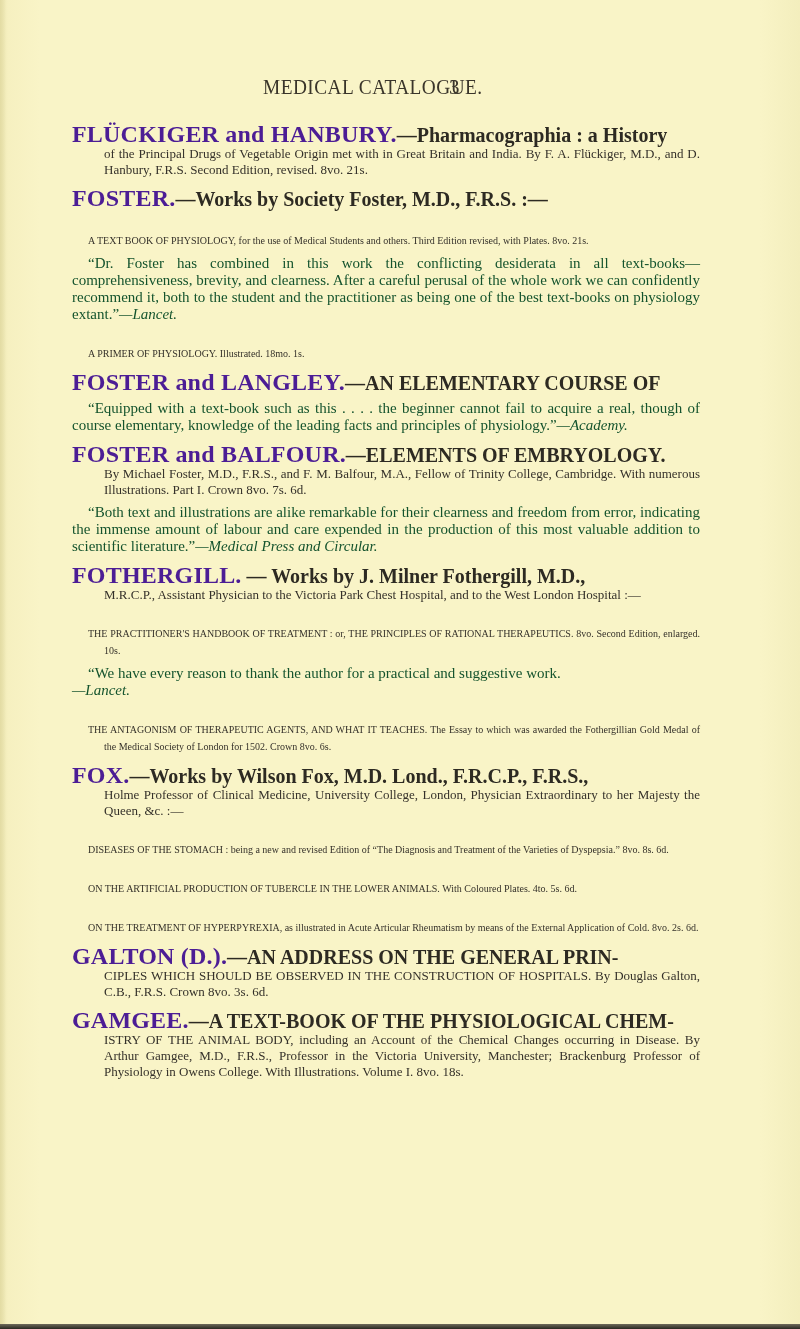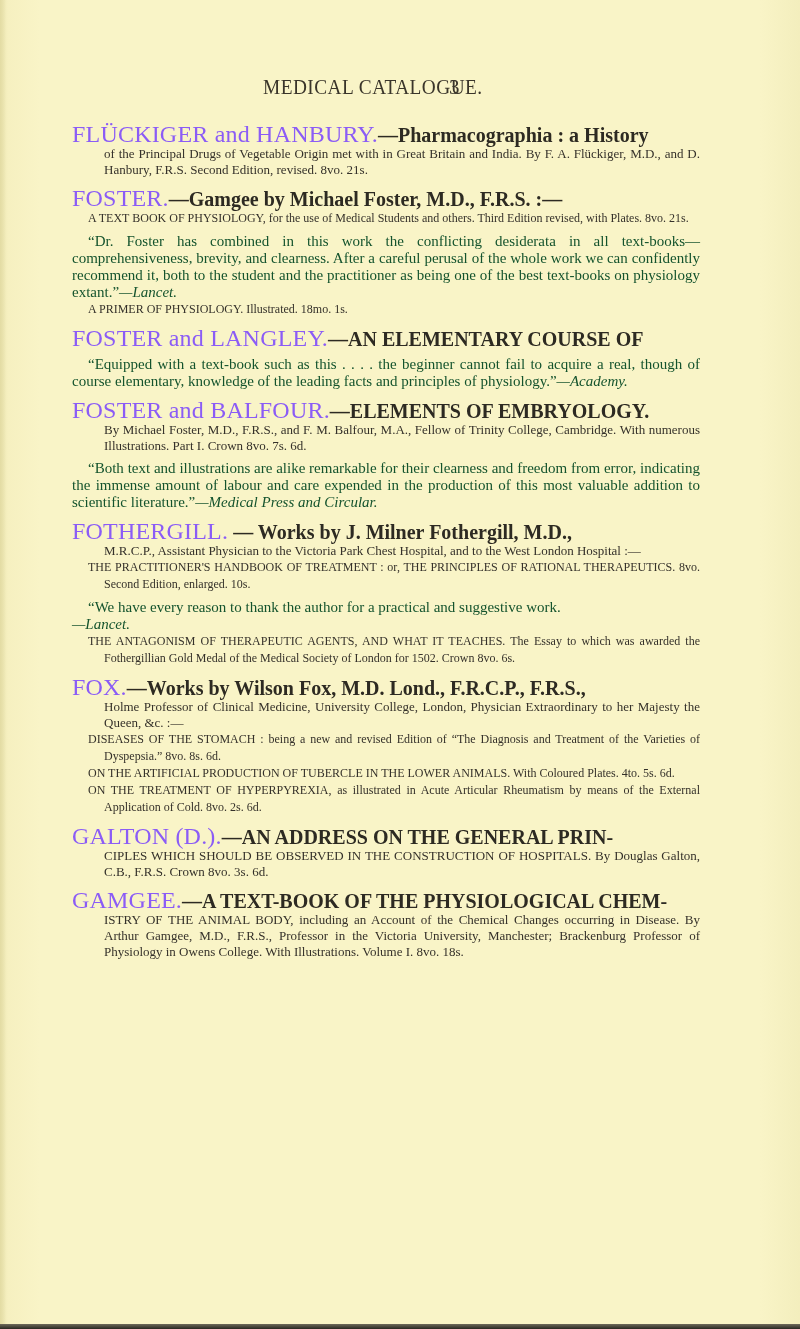--- a/index.html
+++ b/index.html
@@ -26,33 +26,33 @@
   }
   .content {
     position: absolute; left: 72px; top: 125px; width: 628px;
   }
   .entry { margin-bottom: 11px; }
   .entry-head {
     font-size: 15.5px; line-height: 19px; text-align: justify;
     margin: 0;
   }
   .heading {
-    font-size: 24px; font-weight: normal; letter-spacing: 0.2px;
-    color: #8b5cf6;
+    font-size: 24px; font-weight: bold; letter-spacing: 0.2px;
+    color: #4c1d95;
     display: inline;
   }
   .heading-cont { font-size: 20px; font-weight: bold; }
   .indent { padding-left: 32px; }
   .body-text {
     font-size: 13px; line-height: 16px; text-align: justify;
     margin: 0; color: #35312a;
   }
   .sub-item {
-    font-size: 12px; line-height: 17px; text-align: justify;
-    margin: 0 0 0 0; padding-left: 32px; text-indent: -16px; color: #35312a;
+    font-size: 10px; line-height: 17px; text-align: justify;
+    margin: 22px 0 0 0; padding-left: 32px; text-indent: -16px; color: #35312a;
   }
   .quote {
     font-size: 15px; line-height: 17px; text-align: justify;
     margin: 6px 0 0 0; text-indent: 16px; color: #14532d;
   }
   .it { font-style: italic; }
   .bottom-edge {
     position: absolute; left: 0; bottom: 0; width: 800px; height: 5px;
     background: linear-gradient(180deg, #6e6a5a, #2a2822);
   }
@@ -76,21 +76,21 @@
 
     <div class="entry">
       <p class="entry-head">
         <span class="heading">FLÜCKIGER and HANBURY.</span><span class="heading-cont">—Pharmacographia : a History</span>
       </p>
       <p class="body-text indent">of the Principal Drugs of Vegetable Origin met with in Great Britain and India. By F. A. Flückiger, M.D., and D. Hanbury, F.R.S. Second Edition, revised. 8vo. 21s.</p>
     </div>
 
     <div class="entry">
       <p class="entry-head">
-        <span class="heading">FOSTER.</span><span class="heading-cont">—Gamgee by Michael Foster, M.D., F.R.S. :—</span>
+        <span class="heading">FOSTER.</span><span class="heading-cont">—Works by Society Foster, M.D., F.R.S. :—</span>
       </p>
       <p class="sub-item">A TEXT BOOK OF PHYSIOLOGY, for the use of Medical Students and others. Third Edition revised, with Plates. 8vo. 21s.</p>
       <p class="quote"><span>“Dr. Foster has combined in this work the conflicting desiderata in all text-books—comprehensiveness, brevity, and clearness. After a careful perusal of the whole work we can confidently recommend it, both to the student and the practitioner as being one of the best text-books on physiology extant.”</span><span class="it">—Lancet.</span></p>
       <p class="sub-item">A PRIMER OF PHYSIOLOGY. Illustrated. 18mo. 1s.</p>
     </div>
 
     <div class="entry">
       <p class="entry-head">
         <span class="heading">FOSTER and LANGLEY.</span><span class="heading-cont">—AN ELEMENTARY COURSE OF</span>
       </p>

